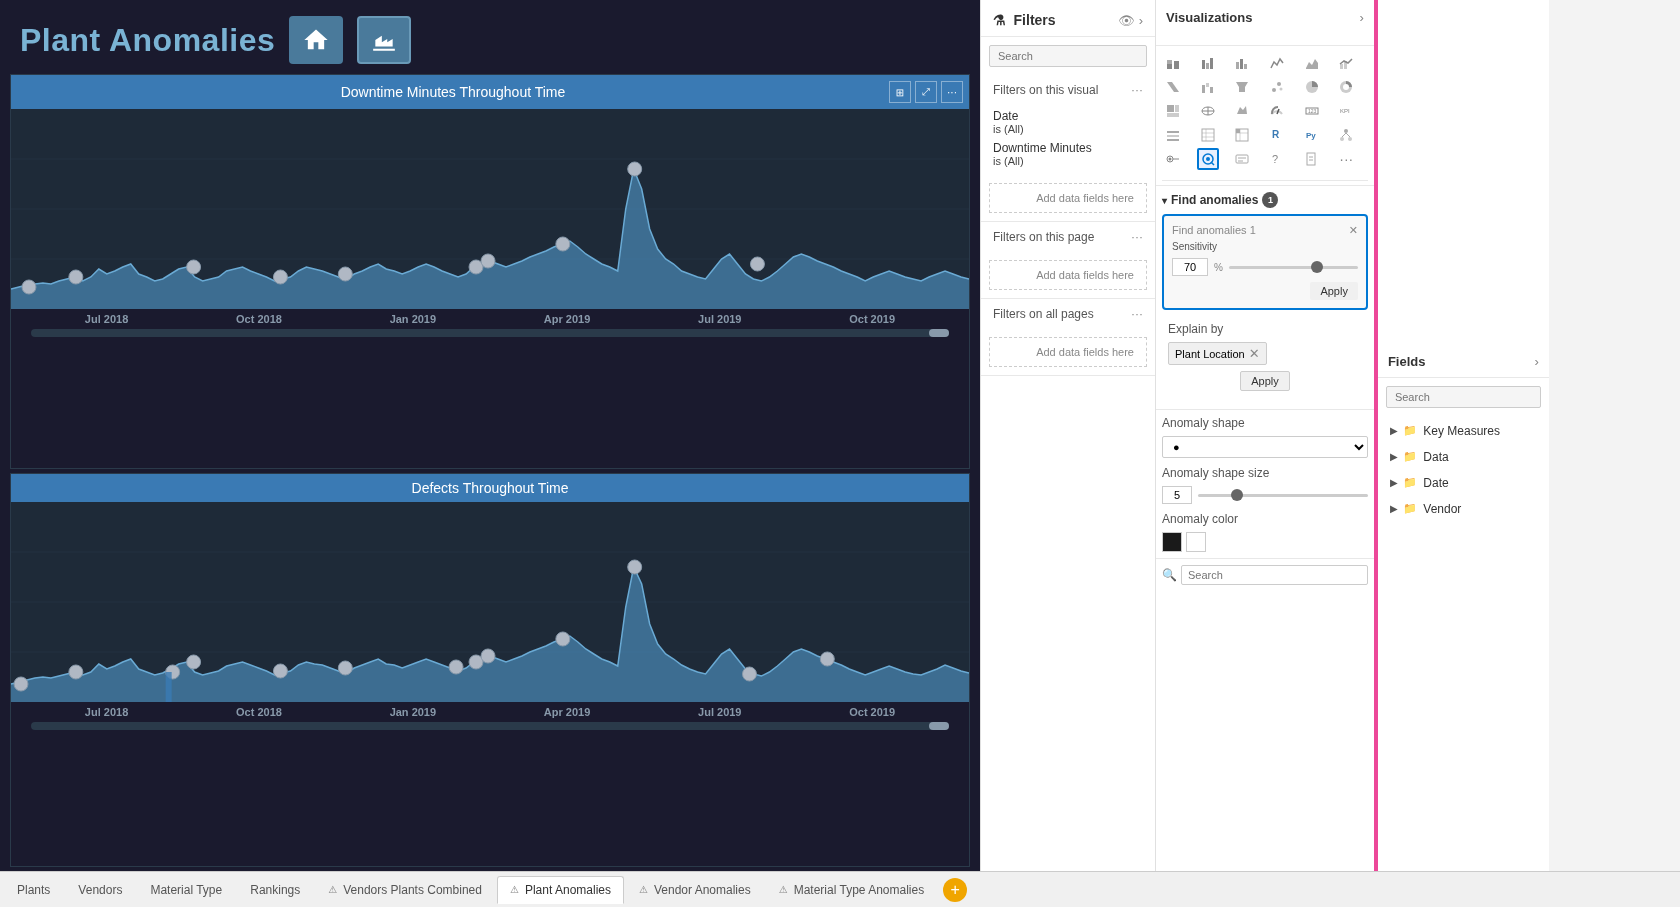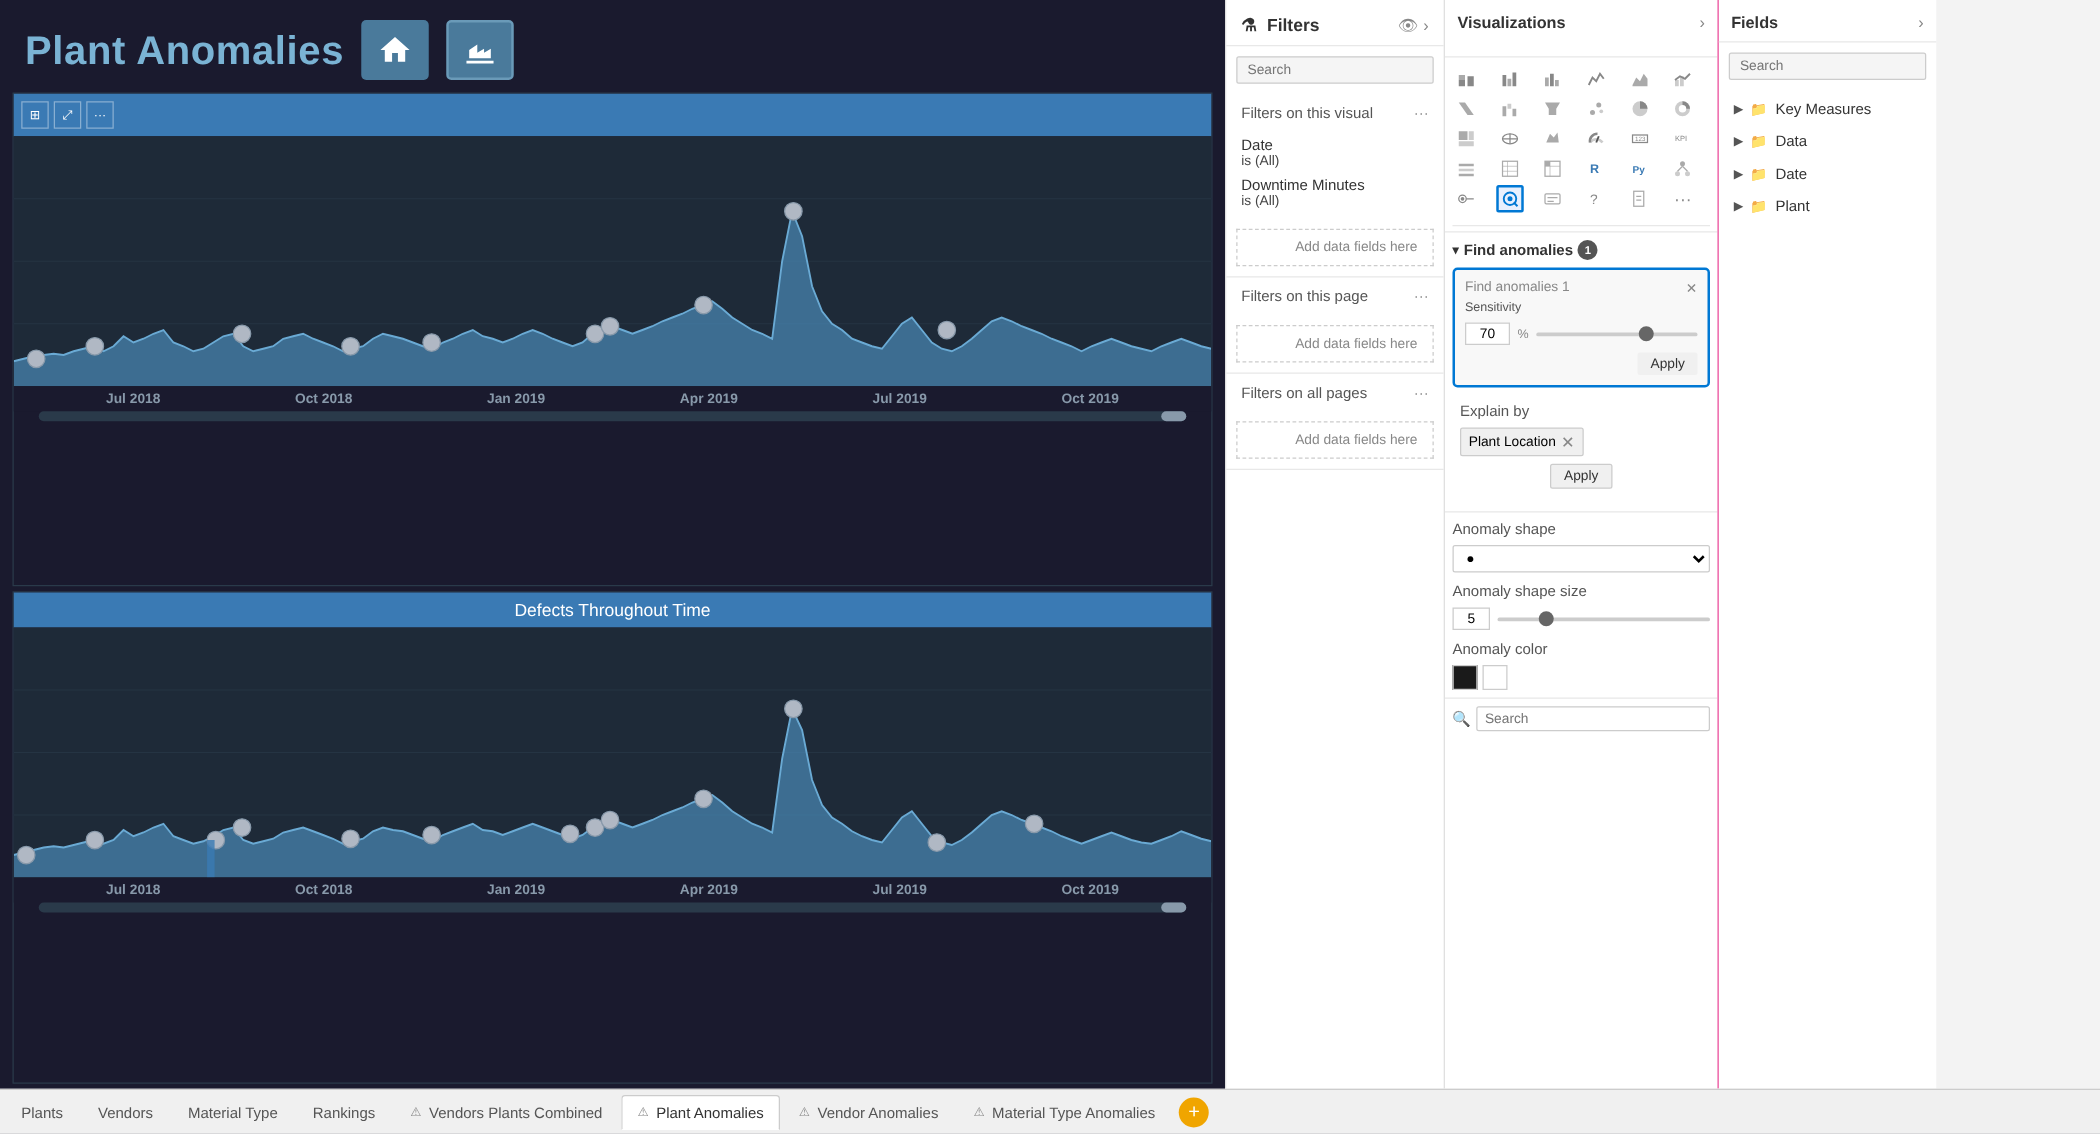--- a/index.html
+++ b/index.html
@@ -87,21 +87,21 @@
     .size-input { width: 30px; border: 1px solid #ccc; padding: 2px 4px; font-size: 11px; text-align: center; }
     .size-slider { flex: 1; -webkit-appearance: none; height: 3px; background: #ccc; border-radius: 2px; outline: none; }
     .size-slider::-webkit-slider-thumb { -webkit-appearance: none; width: 12px; height: 12px; background: #666; border-radius: 50%; cursor: pointer; }
     
     .anomaly-color-label { font-size: 12px; color: #555; margin: 8px 0 6px 0; }
     .color-swatch-row { display: flex; gap: 4px; align-items: center; }
     .color-swatch { width: 20px; height: 20px; border: 1px solid #ccc; background: white; }
     .color-swatch.dark { background: #1a1a1a; }
     
     
-    .fields-panel { flex: 0 0 175px; background: #ffffff; border-left: 1px solid #ec4899; display: flex; flex-direction: column; }
+    .fields-panel { flex: 0 0 175px; background: #ffffff; border-left: 4px solid #ec4899; display: flex; flex-direction: column; justify-content: center; }
     .fields-header { display: flex; align-items: center; justify-content: space-between; padding: 10px 10px 8px 10px; border-bottom: 1px solid #e8e8e8; }
     .fields-title { font-size: 13px; font-weight: 600; color: #333; }
     .fields-search { margin: 8px; }
     .fields-search input { width: 100%; padding: 4px 8px; border: 1px solid #ccc; border-radius: 2px; font-size: 11px; background: #f5f5f5; }
     .fields-list { padding: 4px 8px; overflow-y: auto; }
     .fields-group { margin-bottom: 4px; }
     .fields-group-item { display: flex; align-items: center; gap: 6px; padding: 4px 4px; cursor: pointer; }
     .fields-chevron { font-size: 10px; color: #555; }
     .fields-group-label { font-size: 12px; color: #333; }
 
@@ -136,20 +136,21 @@
         <svg viewBox="0 0 24 24" xmlns="http://www.w3.org/2000/svg" fill="white" width="26" height="26">
             <path d="M2 20h20v2H2v-2zm2-2h16v-7l-5 3v-3l-5 3V8l-6 4v6z"></path>
           </svg>
       </div>
     </div>
 
     <div class="charts-area">
 
       <div class="chart-container">
         <div class="chart-header">
+          <div class="chart-header-title">Downtime Minutes Throughout Time</div>
           <div class="chart-header-icons">
             <div class="chart-header-icon">⊞</div>
             <div class="chart-header-icon">⤢</div>
             <div class="chart-header-icon">···</div>
           </div>
         </div>
         <div class="chart-body">
           <svg class="chart-svg" viewBox="0 0 960 200" preserveAspectRatio="none">
 
             <line x1="0" y1="50" x2="960" y2="50" stroke="#2a3a4a" stroke-width="0.5"></line>
@@ -580,21 +581,21 @@
         <div class="fields-group-item">
           <span class="fields-chevron">▶</span>
           <span style="color:#f5a623;font-size:11px;">📁</span>
           <span class="fields-group-label">Date</span>
         </div>
       </div>
       <div class="fields-group">
         <div class="fields-group-item">
           <span class="fields-chevron">▶</span>
           <span style="color:#f5a623;font-size:11px;">📁</span>
-          <span class="fields-group-label">Plant</span>
+          <span class="fields-group-label">Vendor</span>
         </div>
       </div>
     </div>
   </div>
 </div>
 
 <div class="bottom-tabs">
   <div class="tab">
     <span>Plants</span>
   </div>

